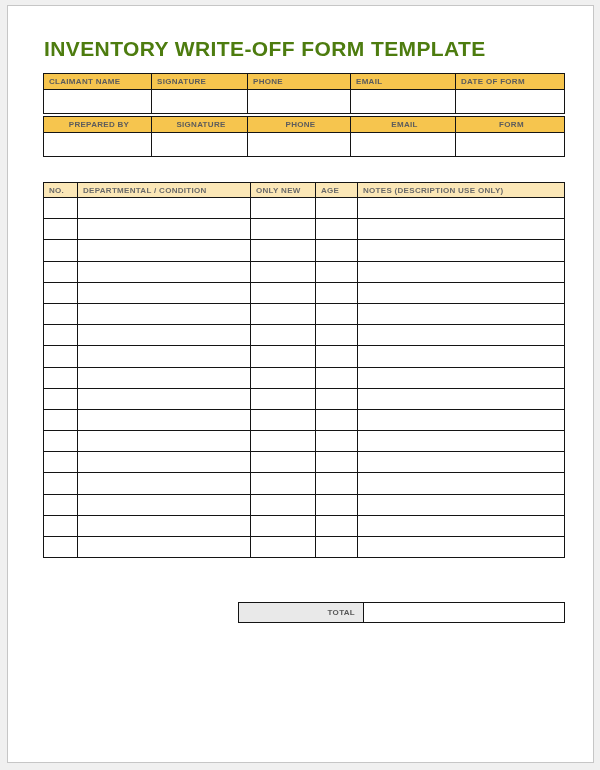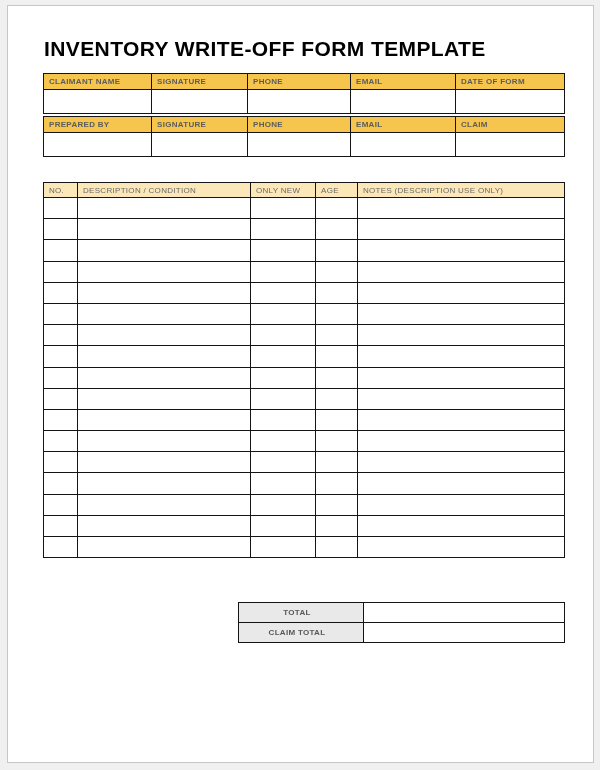--- a/index.html
+++ b/index.html
@@ -16,21 +16,21 @@
     width: 587px; height: 758px;
     background: #ffffff;
     border: 1px solid #c6c6c6;
   }
   .title {
     position: absolute;
     left: 36px; top: 31px;
     font-size: 21px;
     font-weight: bold;
     letter-spacing: 0.4px;
-    color: #000000;
+    color: #4d7c0f;
     white-space: nowrap;
   }
   table {
     position: absolute;
     border-collapse: collapse;
     table-layout: fixed;
   }
   td { overflow: hidden; }
   
   .form-table { left: 35px; width: 521px; }
@@ -41,42 +41,42 @@
     font-size: 8px;
     font-weight: bold;
     letter-spacing: 0.3px;
     color: #5c5c5c;
     padding: 0 2px 0 5px;
     vertical-align: middle;
     white-space: nowrap;
   }
   .form-table tr.val td { height: 24px; background: #ffffff; font-size: 9px; color:#333; padding: 0 5px; }
   .t-claimant { top: 67px; }
-  .t-prepared { top: 110px; }
+  .t-prepared { top: 110px; text-align: center; }
   
   .items { left: 35px; top: 176px; width: 521px; }
   .items td { border: 1px solid #141414; }
   .items thead td {
     background: #fbe7b7;
     height: 15px;
     font-size: 8px;
-    font-weight: normal;
+    font-weight: bold;
     letter-spacing: 0.3px;
     color: #6a6a6a;
     padding: 0 2px 0 5px;
     vertical-align: middle;
     white-space: nowrap;
   }
   .items tbody td { height: 21.2px; background: #ffffff; font-size: 9px; color:#333; padding: 0 4px; }
   
   .totals { left: 230px; top: 596px; width: 326px; }
   .totals td { border: 1px solid #141414; height: 20px; vertical-align: middle; }
   .totals .tlabel {
     background: #e9e9e9;
-    text-align: center;
+    text-align: right;
     padding-right: 8px;
     font-size: 8px;
     font-weight: bold;
     letter-spacing: 0.3px;
     color: #585858;
     white-space: nowrap;
   }
   .totals .tvalue { background: #ffffff; font-size: 9px; color:#333; padding: 0 5px; }
 </style>
 </head>
@@ -120,21 +120,21 @@
           <col style="width:103px">
           <col style="width:105px">
           <col style="width:109px">
       </colgroup>
       <tbody>
         <tr class="hdr">
           <td>PREPARED BY</td>
           <td>SIGNATURE</td>
           <td>PHONE</td>
           <td>EMAIL</td>
-          <td>CLAIM</td>
+          <td>FORM</td>
         </tr>
         <tr class="val">
           <td></td>
           <td></td>
           <td></td>
           <td></td>
           <td></td>
         </tr>
       </tbody>
     </table>
@@ -143,21 +143,21 @@
       <colgroup>
         <col style="width:34px">
           <col style="width:173px">
           <col style="width:65px">
           <col style="width:42px">
           <col style="width:207px">
       </colgroup>
       <thead>
         <tr>
           <td>NO.</td>
-          <td>DESCRIPTION / CONDITION</td>
+          <td>DEPARTMENTAL / CONDITION</td>
           <td>ONLY NEW</td>
           <td>AGE</td>
           <td>NOTES (DESCRIPTION USE ONLY)</td>
         </tr>
       </thead>
       <tbody>
           <tr>
             <td></td>
             <td></td>
             <td></td>
@@ -282,21 +282,17 @@
     <table class="totals">
       <colgroup>
         <col style="width:125px">
           <col style="width:201px">
       </colgroup>
       <tbody>
         <tr>
           <td class="tlabel">TOTAL</td>
           <td class="tvalue"></td>
         </tr>
-        <tr>
-          <td class="tlabel">CLAIM TOTAL</td>
-          <td class="tvalue"></td>
-        </tr>
       </tbody>
     </table>
 
   </div>
 </div>
 
 </body></html>

